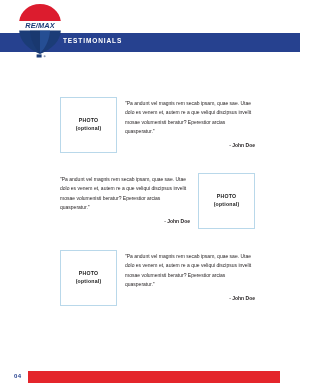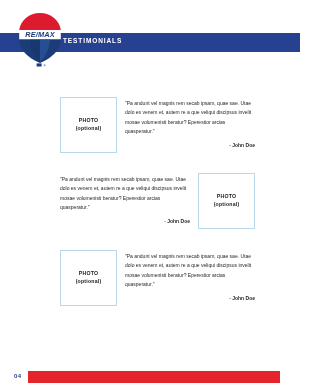--- a/index.html
+++ b/index.html
@@ -32,21 +32,21 @@
     font-weight: bold;
     letter-spacing: 0.9px;
     color: #ffffff;
     z-index: 5;
   }
 
   
   .logo {
     position: absolute;
     left: 17px;
-    top: 11px;
+    top: 2px;
     width: 46px;
     height: 57px;
     z-index: 6;
   }
   .logo svg { display: block; }
 
   
   .block {
     position: absolute;
     left: 60px;

